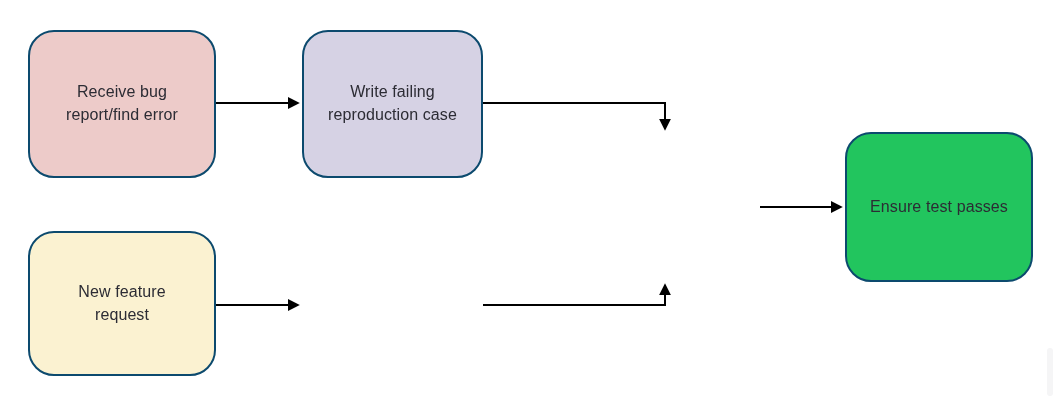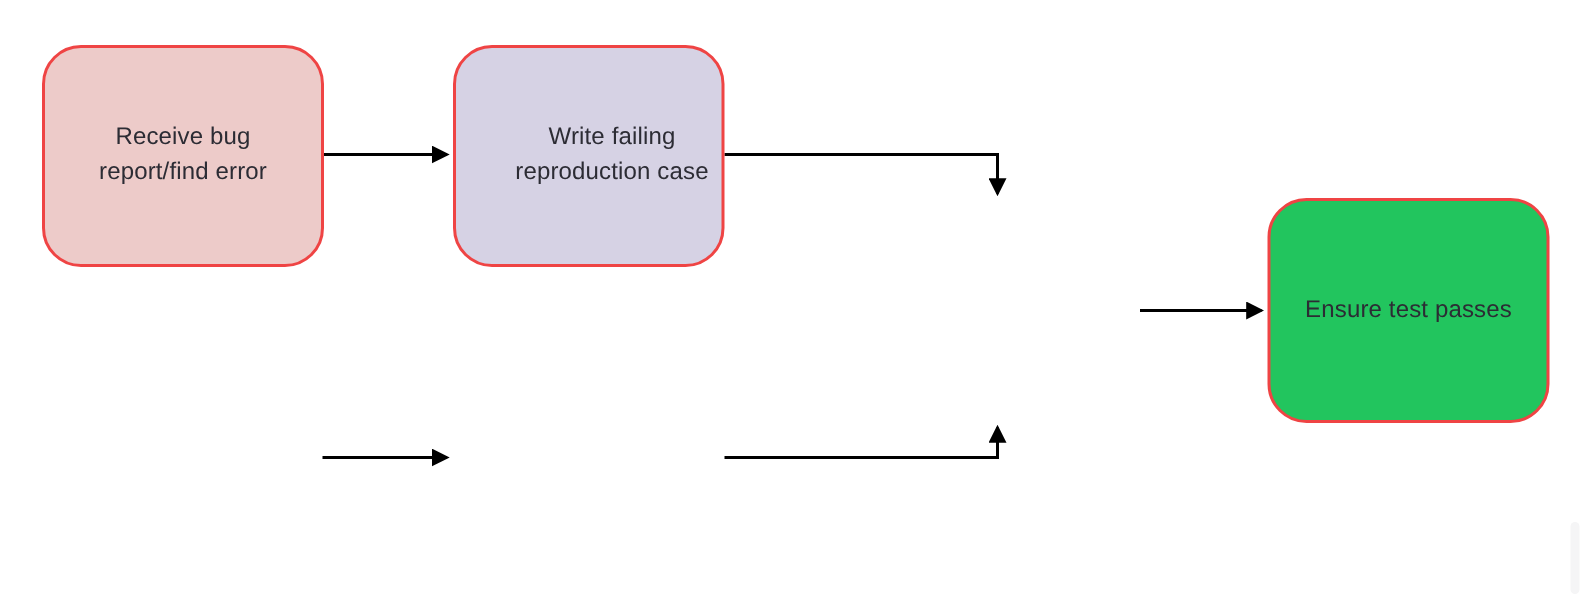--- a/index.html
+++ b/index.html
@@ -19,21 +19,21 @@
     position: absolute;
     left: 0;
     top: 0;
     width: 1056px;
     height: 403px;
     pointer-events: none;
   }
   .node {
     position: absolute;
     box-sizing: border-box;
-    border: 2px solid #ef4444;
+    border: 2px solid #0c4a6e;
     border-radius: 26px;
     display: flex;
     align-items: center;
     justify-content: center;
     text-align: center;
   }
   .node-label {
     font-size: 16px;
     line-height: 1.42;
     color: #2c2c34;
@@ -79,24 +79,27 @@
       <path d="M215,305 L298,305" marker-end="url(#arrowhead)"></path>
       <path d="M483,305 L665,305 L665,285" marker-end="url(#arrowhead)"></path>
       <path d="M760,207 L841,207" marker-end="url(#arrowhead)"></path>
     </g>
   </svg>
 
   <div class="node n1" style="background-color: rgb(237, 203, 201);">
     <span class="node-label">Receive bug report/find error</span>
   </div>
 
-  <div class="node n2" style="background-color: rgb(214, 210, 228); justify-content: flex-end;">
+  <div class="node n2" style="background-color: rgb(214, 210, 228);">
     <span class="node-label">Write failing reproduction case</span>
   </div>
 
+  <div class="node n3" style="background-color: rgb(251, 242, 209);">
+    <span class="node-label">New feature request</span>
+  </div>
 
 
 
   <div class="node n6" style="background-color: #22c55e;">
     <span class="node-label">Ensure test passes</span>
   </div>
 
   <div class="edge-artifact"></div>
 
 </div>

